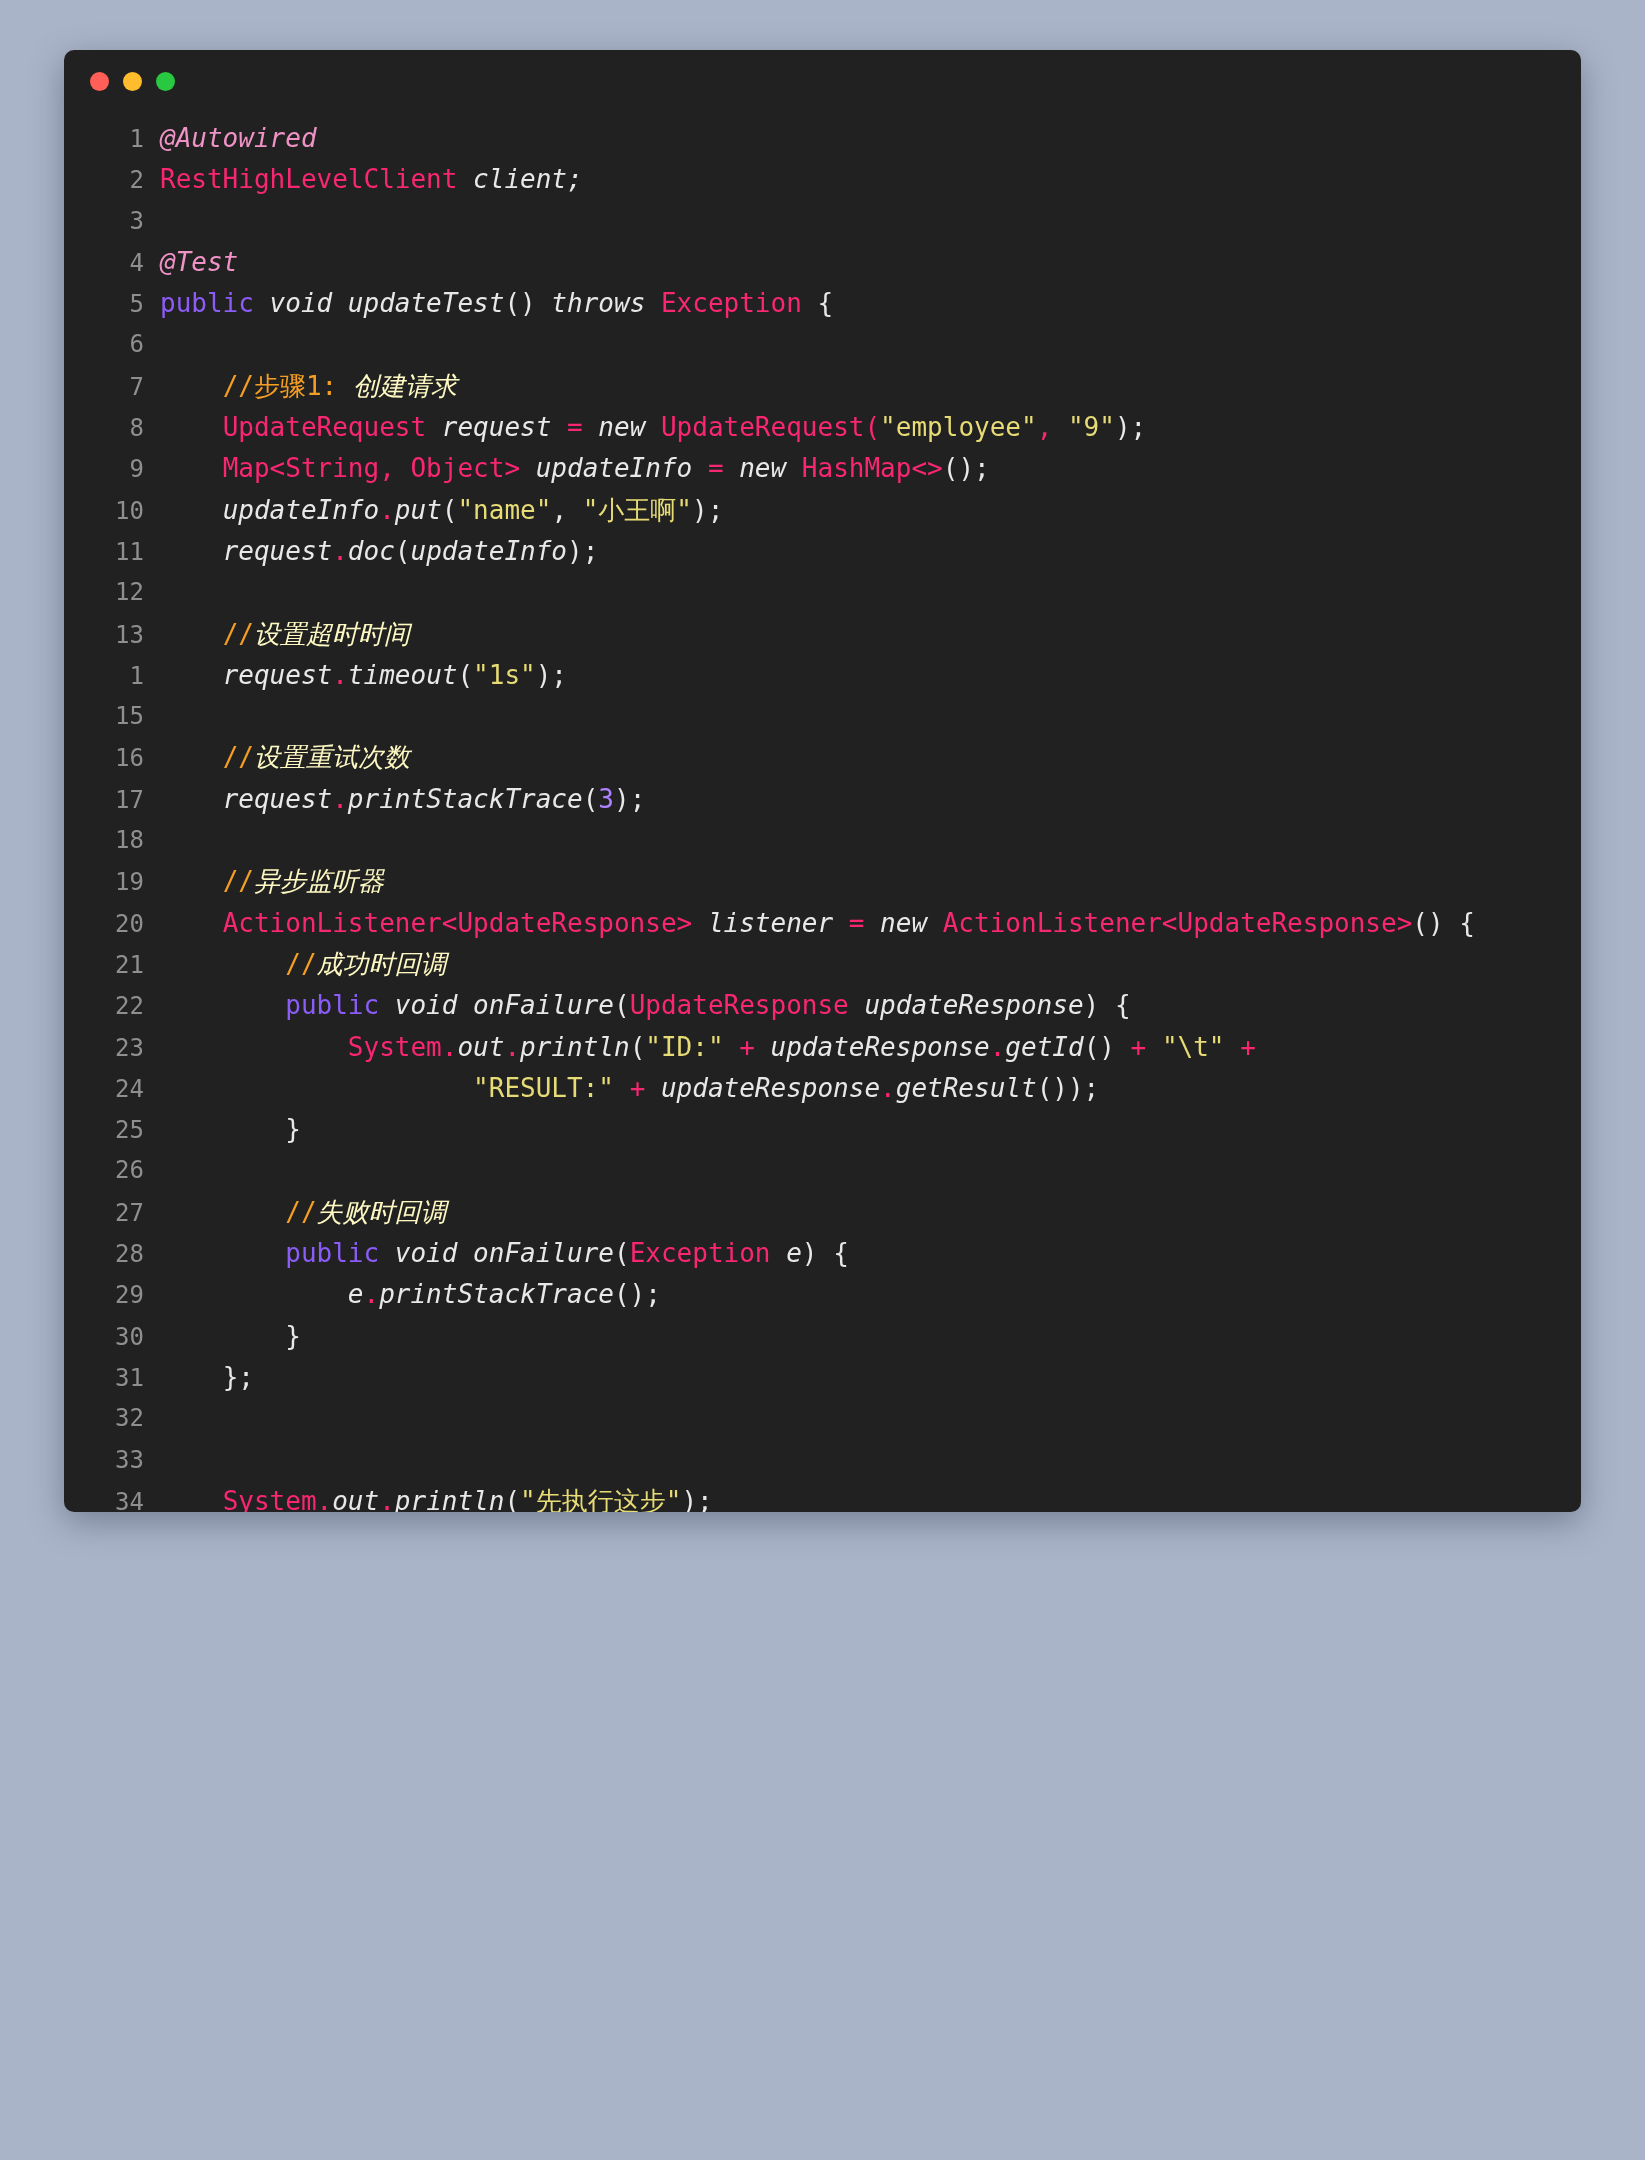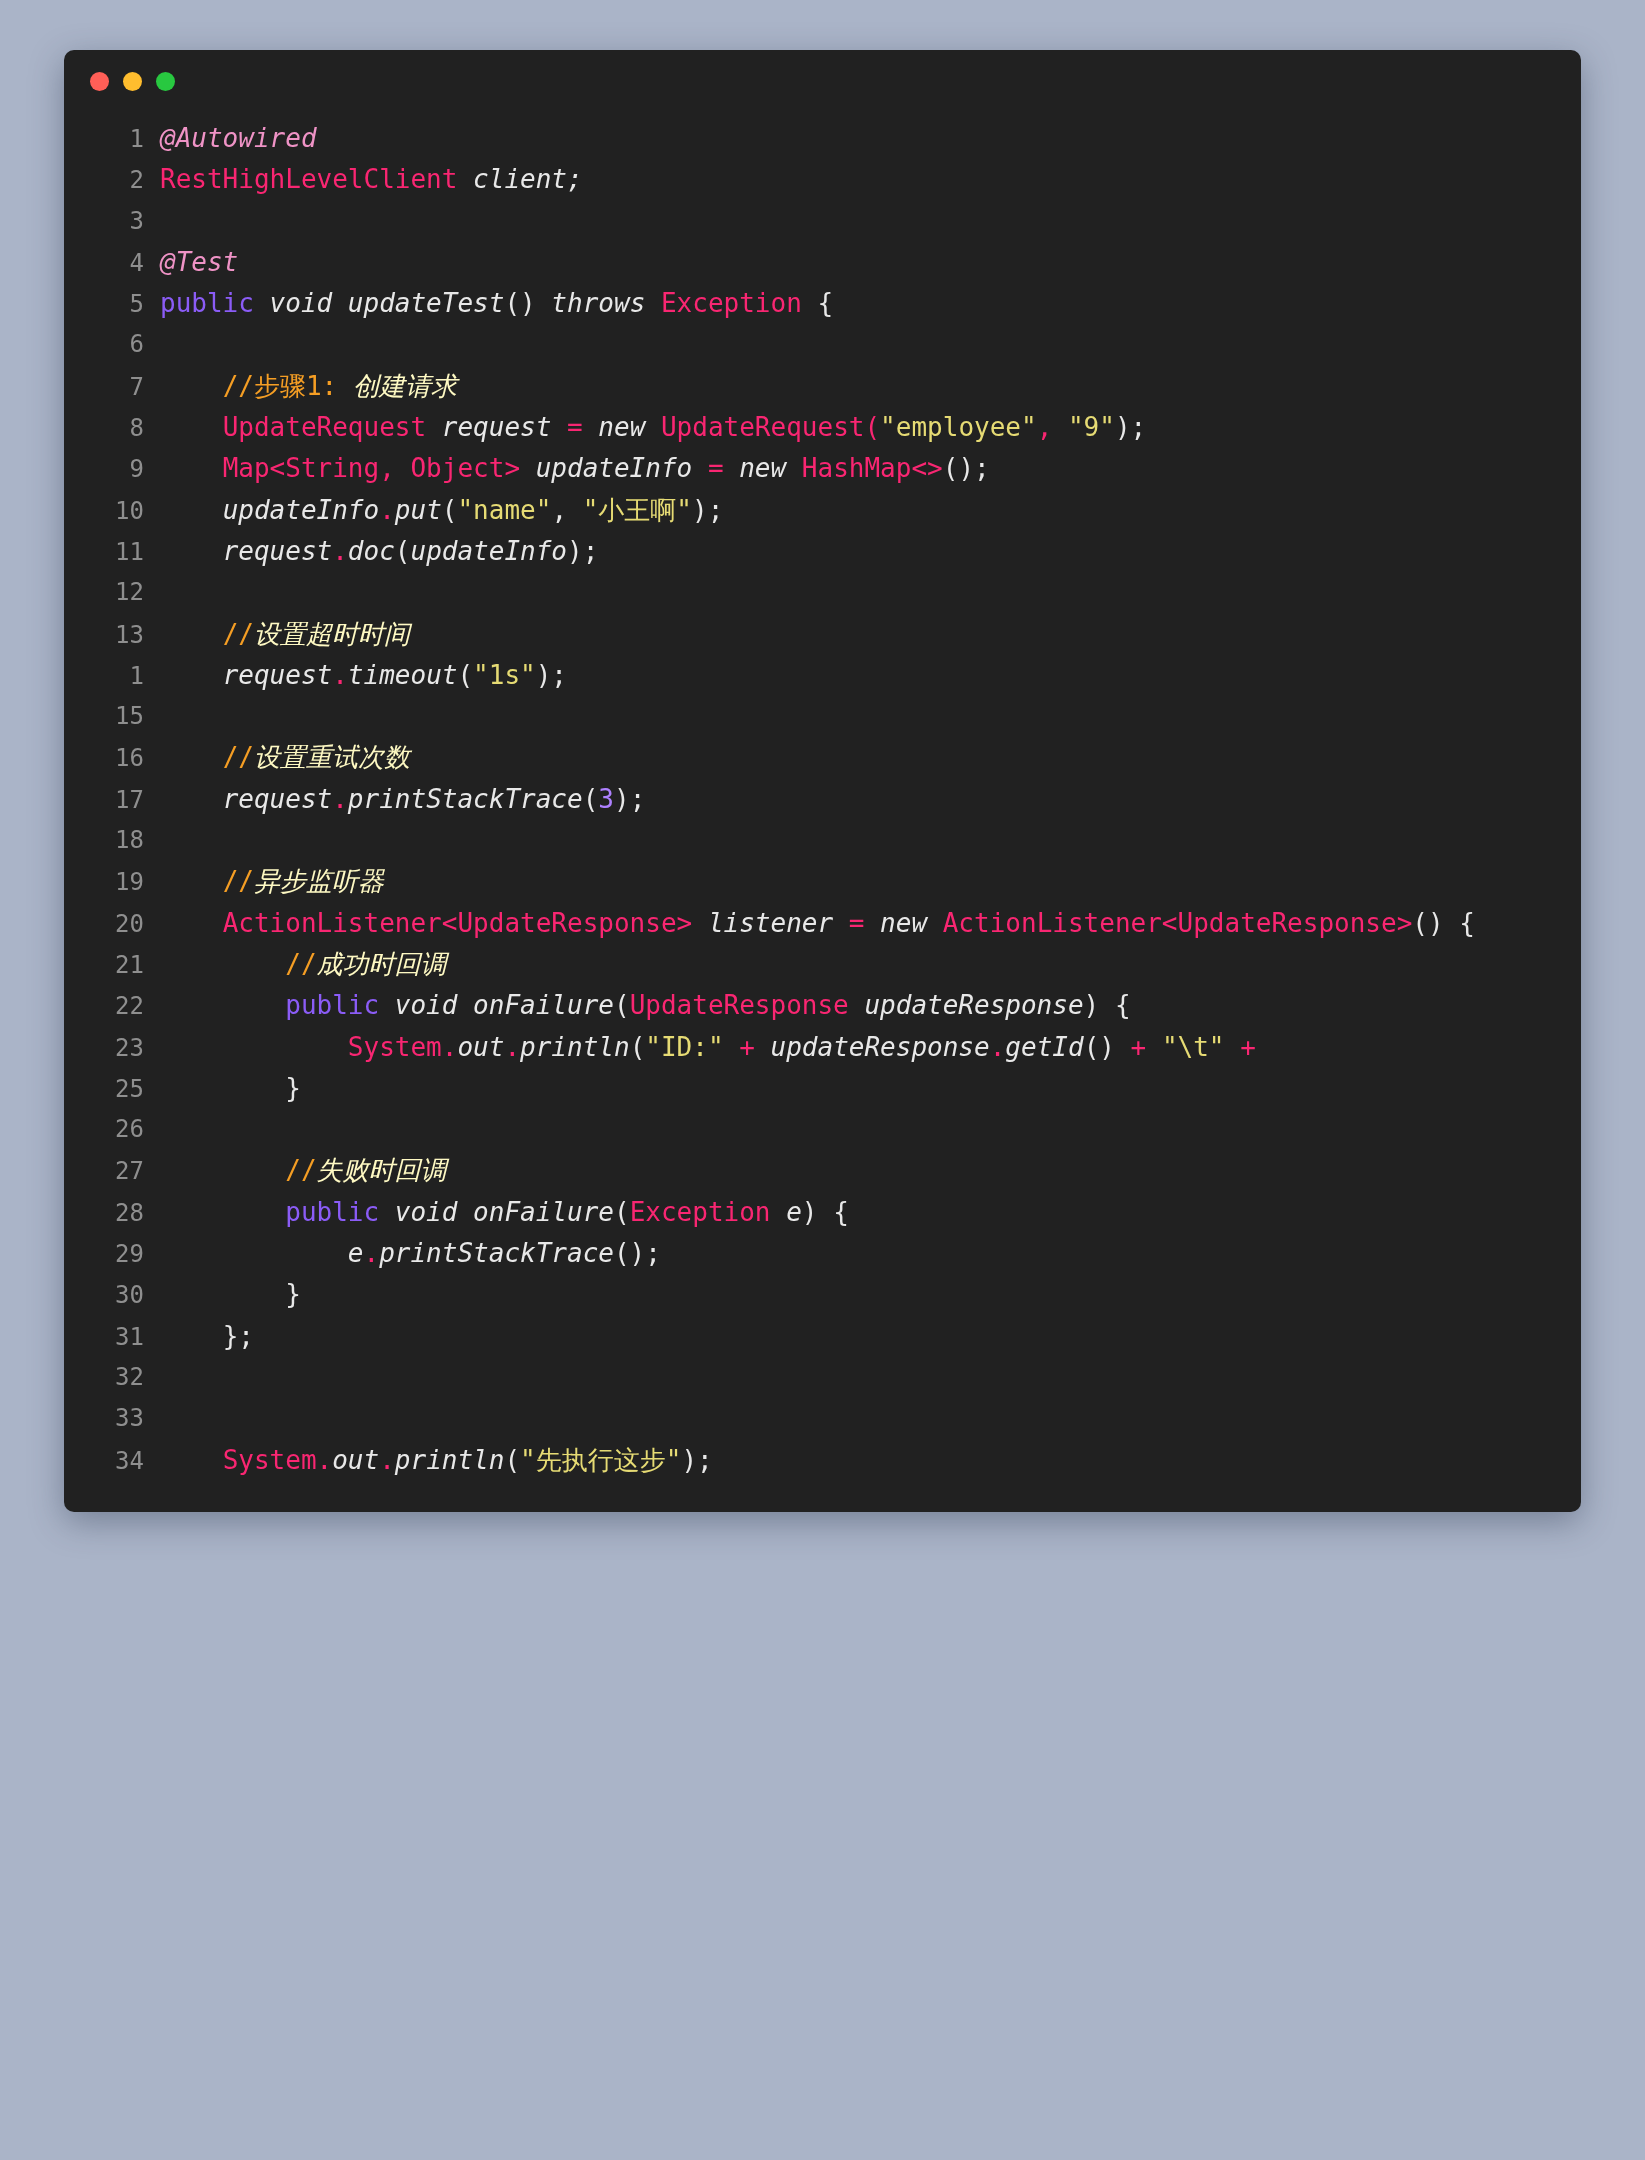--- a/index.html
+++ b/index.html
@@ -195,20 +195,24 @@
     <div class="line">
       <span class="ln">22</span>
       <span class="src">        <span class="t-kw">public</span> <span class="t-var">void onFailure</span><span class="t-plain">(</span><span class="t-type">UpdateResponse</span> <span class="t-var">updateResponse</span><span class="t-plain">) {</span></span>
     </div>
 
     <div class="line">
       <span class="ln">23</span>
       <span class="src">            <span class="t-type">System</span><span class="t-op">.</span><span class="t-var">out</span><span class="t-op">.</span><span class="t-var">println</span><span class="t-plain">(</span><span class="t-str">"ID:"</span> <span class="t-op">+</span> <span class="t-var">updateResponse</span><span class="t-op">.</span><span class="t-var">getId</span><span class="t-plain">()</span> <span class="t-op">+</span> <span class="t-str">"\t"</span> <span class="t-op">+</span></span>
     </div>
 
+    <div class="line">
+      <span class="ln">24</span>
+      <span class="src">                    <span class="t-str">"RESULT:"</span> <span class="t-op">+</span> <span class="t-var">updateResponse</span><span class="t-op">.</span><span class="t-var">getResult</span><span class="t-plain">());</span></span>
+    </div>
 
     <div class="line">
       <span class="ln">25</span>
       <span class="src">        <span class="t-plain">}</span></span>
     </div>
 
     <div class="line">
       <span class="ln">26</span>
       <span class="src"></span>
     </div>

